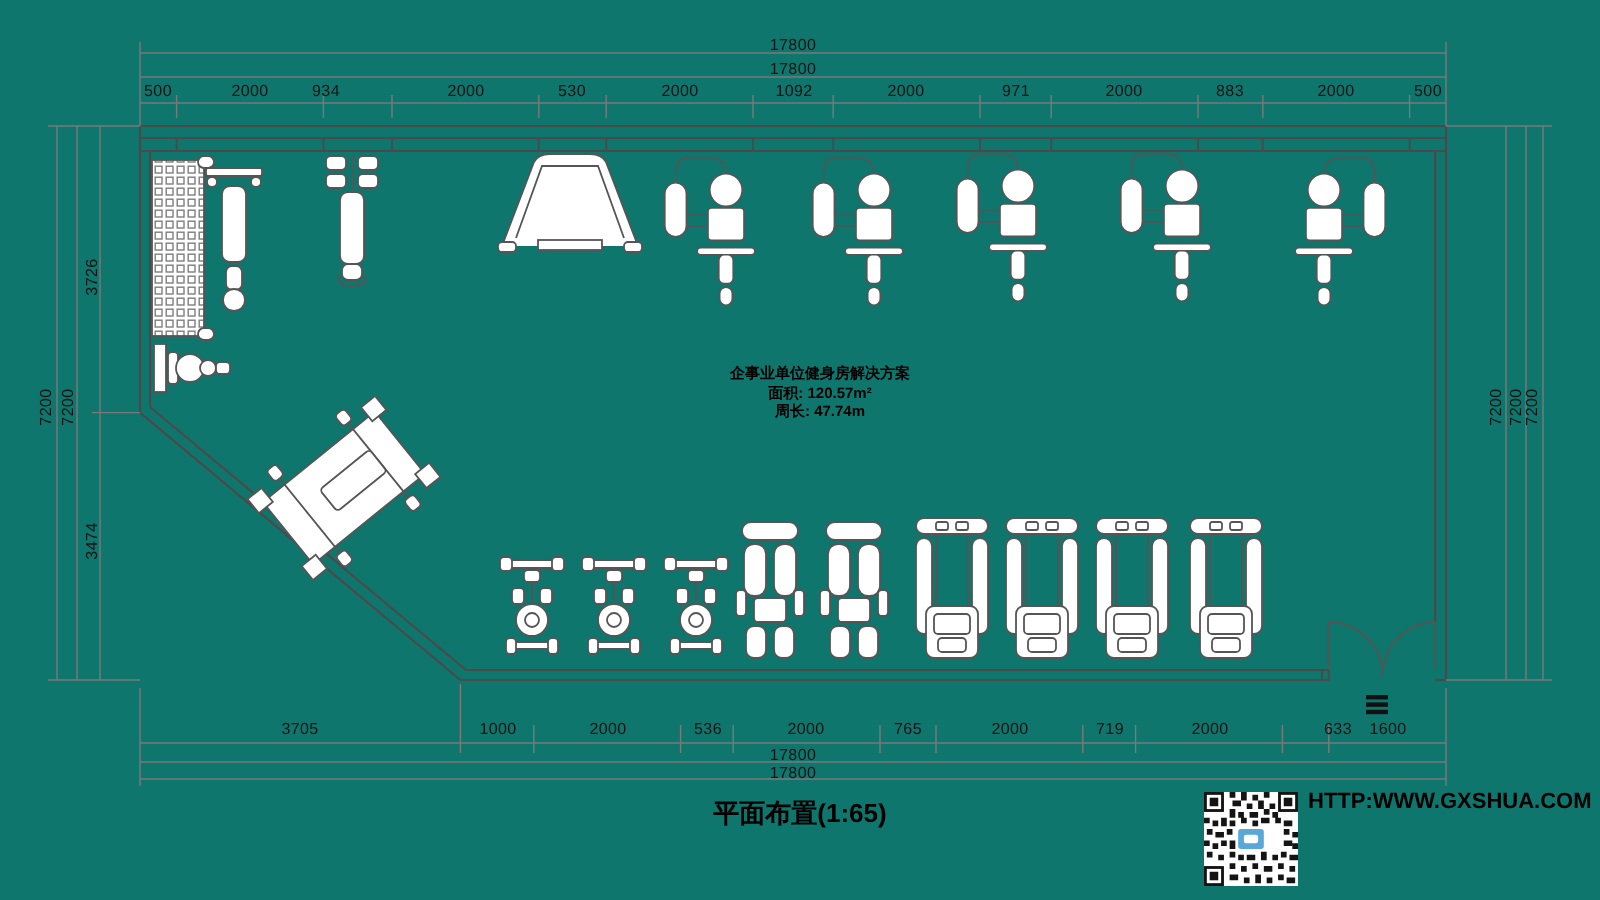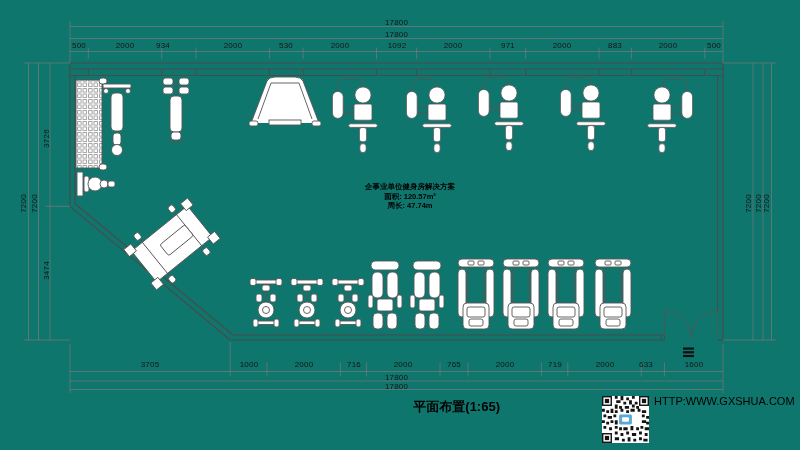--- a/index.html
+++ b/index.html
@@ -5,26 +5,26 @@
   html,body{margin:0;padding:0;background:#fff;}
   .canvas{position:relative;width:800px;height:450px;background:#0f766e;overflow:hidden;
           font-family:"Liberation Sans",sans-serif;}
   .plan-svg{position:absolute;left:0;top:0;}
   .dim{position:absolute;width:40px;height:9px;line-height:9px;text-align:center;
        font-size:8px;letter-spacing:.2px;color:#141414;white-space:nowrap;}
   .rot{transform:rotate(-90deg);}
   .total{width:653px;left:70px;}
   .center-note{position:absolute;left:320px;top:182px;width:180px;text-align:center;
        font-size:7.5px;font-weight:bold;color:#000;line-height:9.5px;}
-  .caption{position:absolute;left:300px;top:398px;width:200px;text-align:right;
+  .caption{position:absolute;left:300px;top:398px;width:200px;text-align:center;
        font-size:13px;font-weight:600;color:#000;}
   .company{position:absolute;left:654px;top:395px;width:146px;color:#000;}
   .company .name{font-size:10.5px;font-weight:bold;line-height:13px;letter-spacing:-0.3px;white-space:nowrap;}
   .company .tel{font-size:11.5px;font-weight:bold;line-height:14px;margin-top:2px;white-space:nowrap;}
-  .company .web{font-size:11px;font-weight:normal;line-height:13px;white-space:nowrap;}
+  .company .web{font-size:11px;font-weight:bold;line-height:13px;white-space:nowrap;}
   .qr{position:absolute;left:602px;top:395px;}
 </style>
 </head>
 <body>
 
 <div class="canvas">
 
 <svg class="plan-svg" width="800" height="450" viewBox="0 0 800 450">
 
   <defs>
@@ -246,27 +246,27 @@
 <span class="dim" style="left:433px;top:41px">2000</span>
 <span class="dim" style="left:488px;top:41px">971</span>
 <span class="dim" style="left:542px;top:41px">2000</span>
 <span class="dim" style="left:595px;top:41px">883</span>
 <span class="dim" style="left:648px;top:41px">2000</span>
 <span class="dim" style="left:694px;top:41px">500</span>
 
 <span class="dim" style="left:130px;top:360px">3705</span>
 <span class="dim" style="left:229px;top:360px">1000</span>
 <span class="dim" style="left:284px;top:360px">2000</span>
-<span class="dim" style="left:334px;top:360px">716</span>
+<span class="dim" style="left:334px;top:360px">536</span>
 <span class="dim" style="left:383px;top:360px">2000</span>
 <span class="dim" style="left:434px;top:360px">765</span>
 <span class="dim" style="left:485px;top:360px">2000</span>
 <span class="dim" style="left:535px;top:360px">719</span>
 <span class="dim" style="left:585px;top:360px">2000</span>
-<span class="dim" style="left:626px;top:360px">633</span>
+<span class="dim" style="left:649px;top:360px">633</span>
 <span class="dim" style="left:674px;top:360px">1600</span>
 
 <span class="dim total" style="top:372.5px">17800</span>
 <span class="dim total" style="top:381.5px">17800</span>
 
 <span class="dim rot" style="left:3px;top:199px">7200</span>
 <span class="dim rot" style="left:14px;top:199px">7200</span>
 <span class="dim rot" style="left:25.5px;top:134px">3726</span>
 <span class="dim rot" style="left:25.5px;top:266px">3474</span>
 

